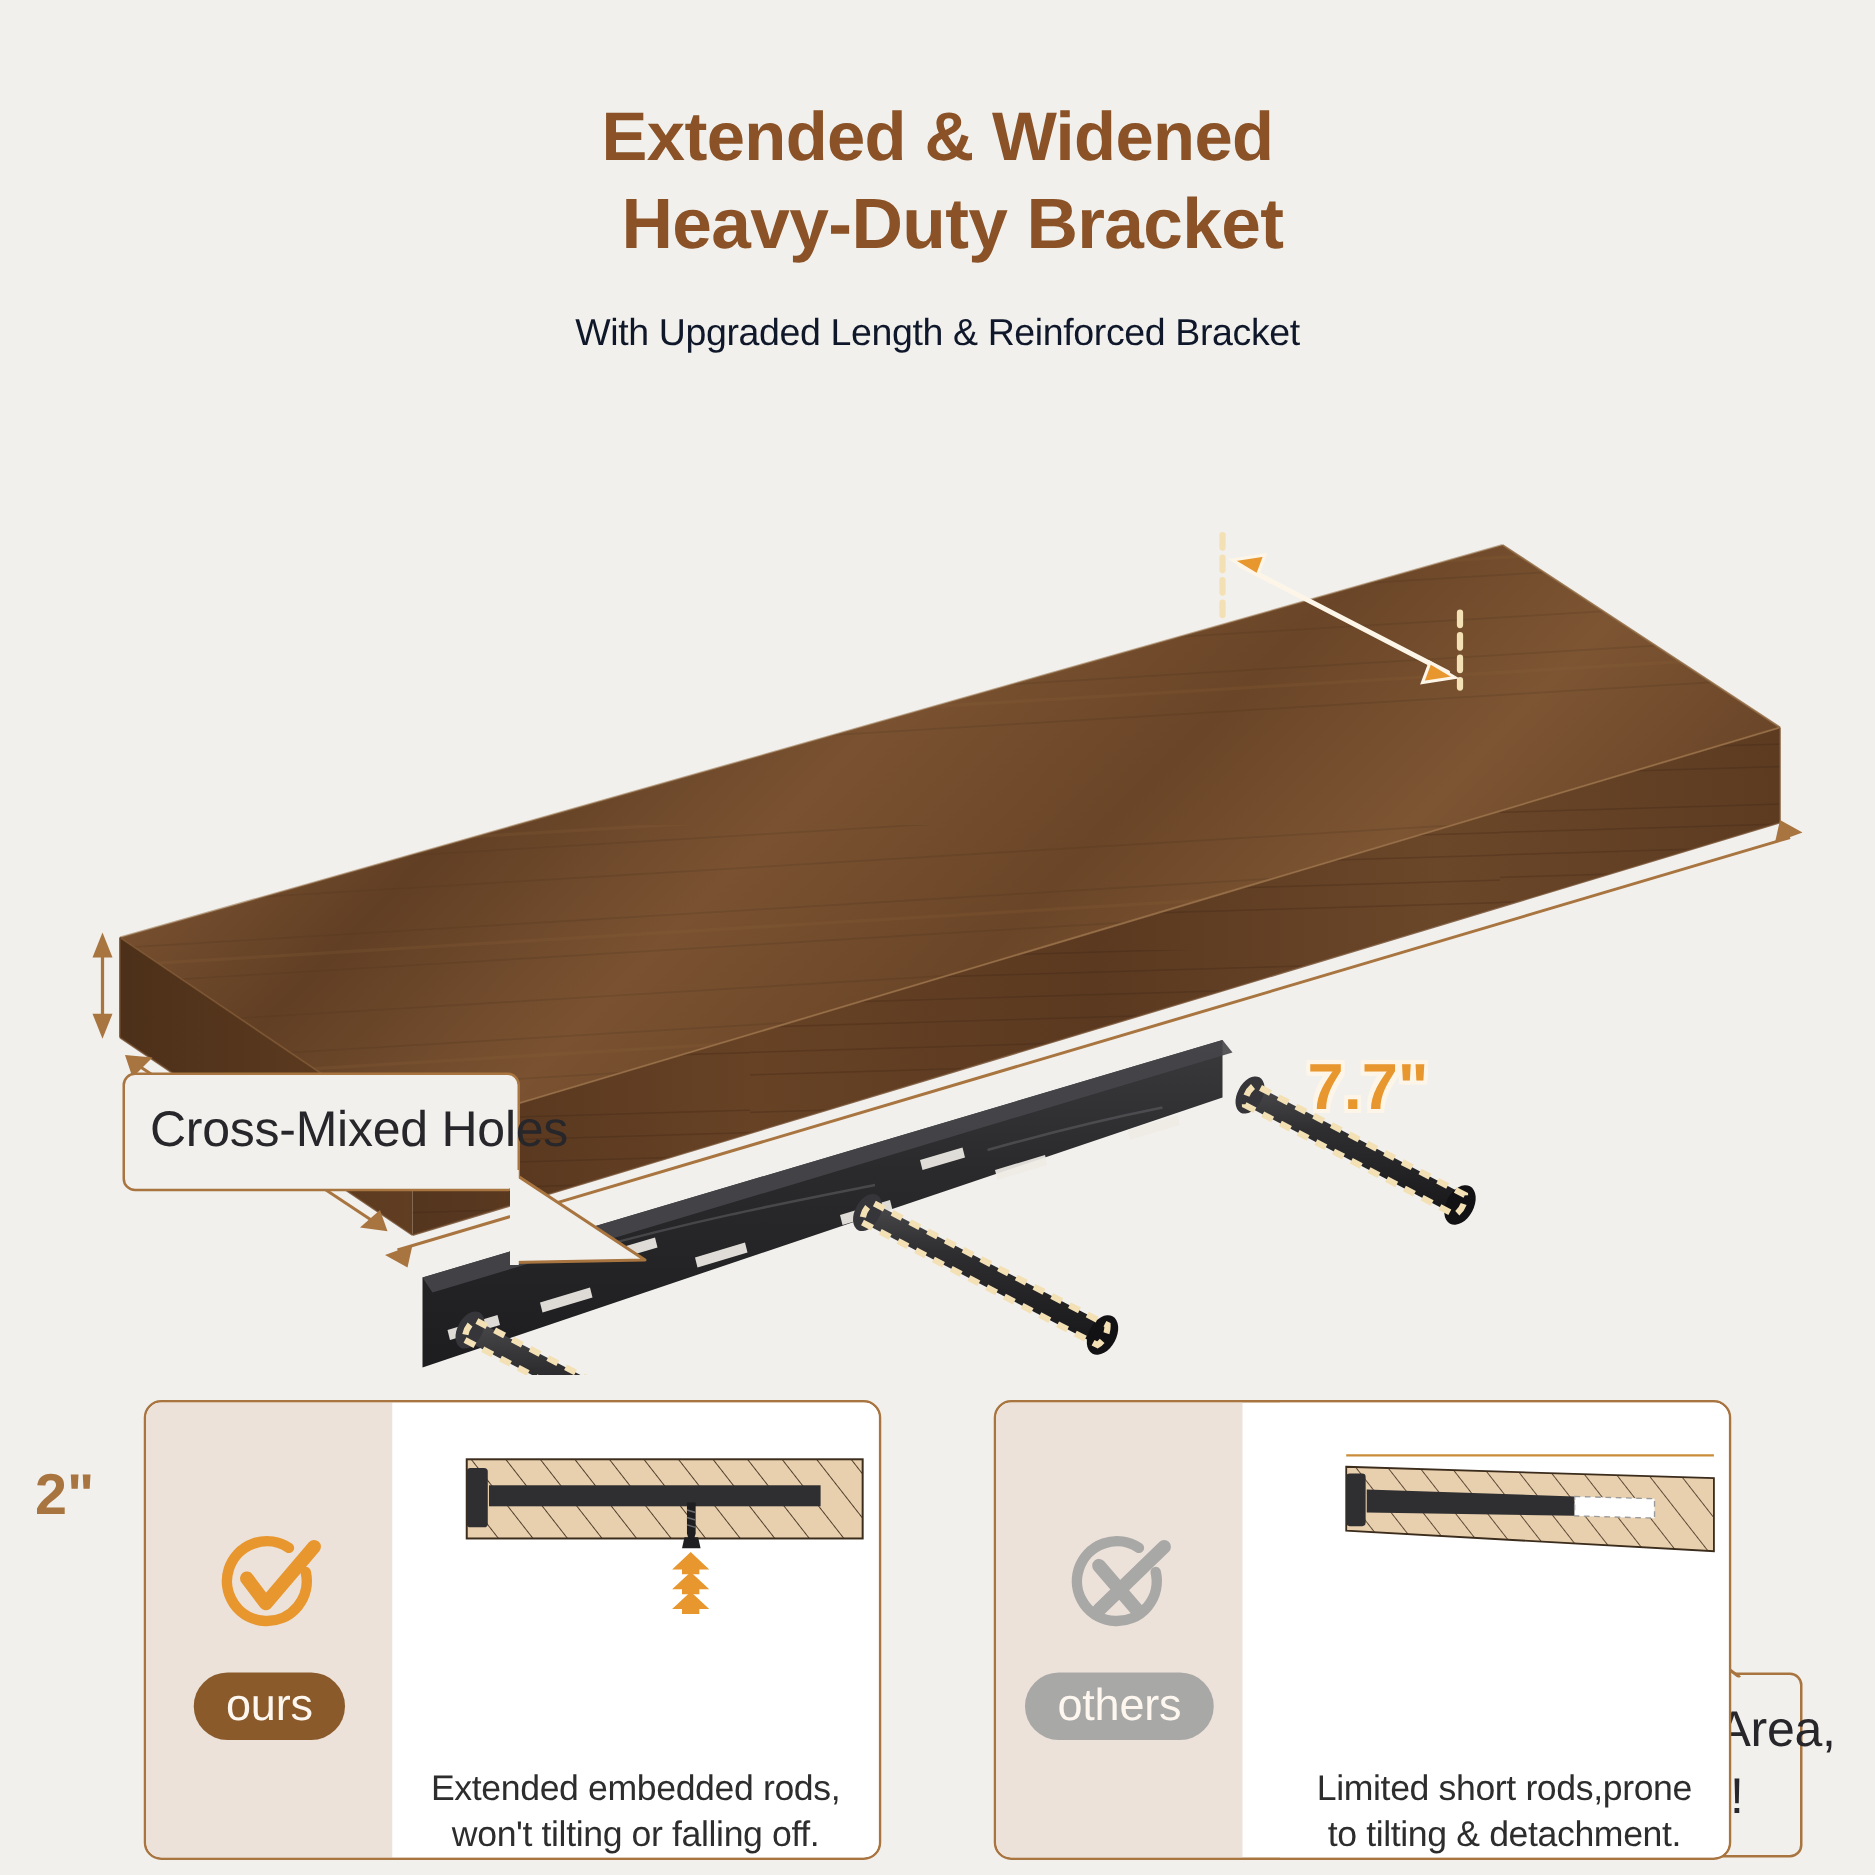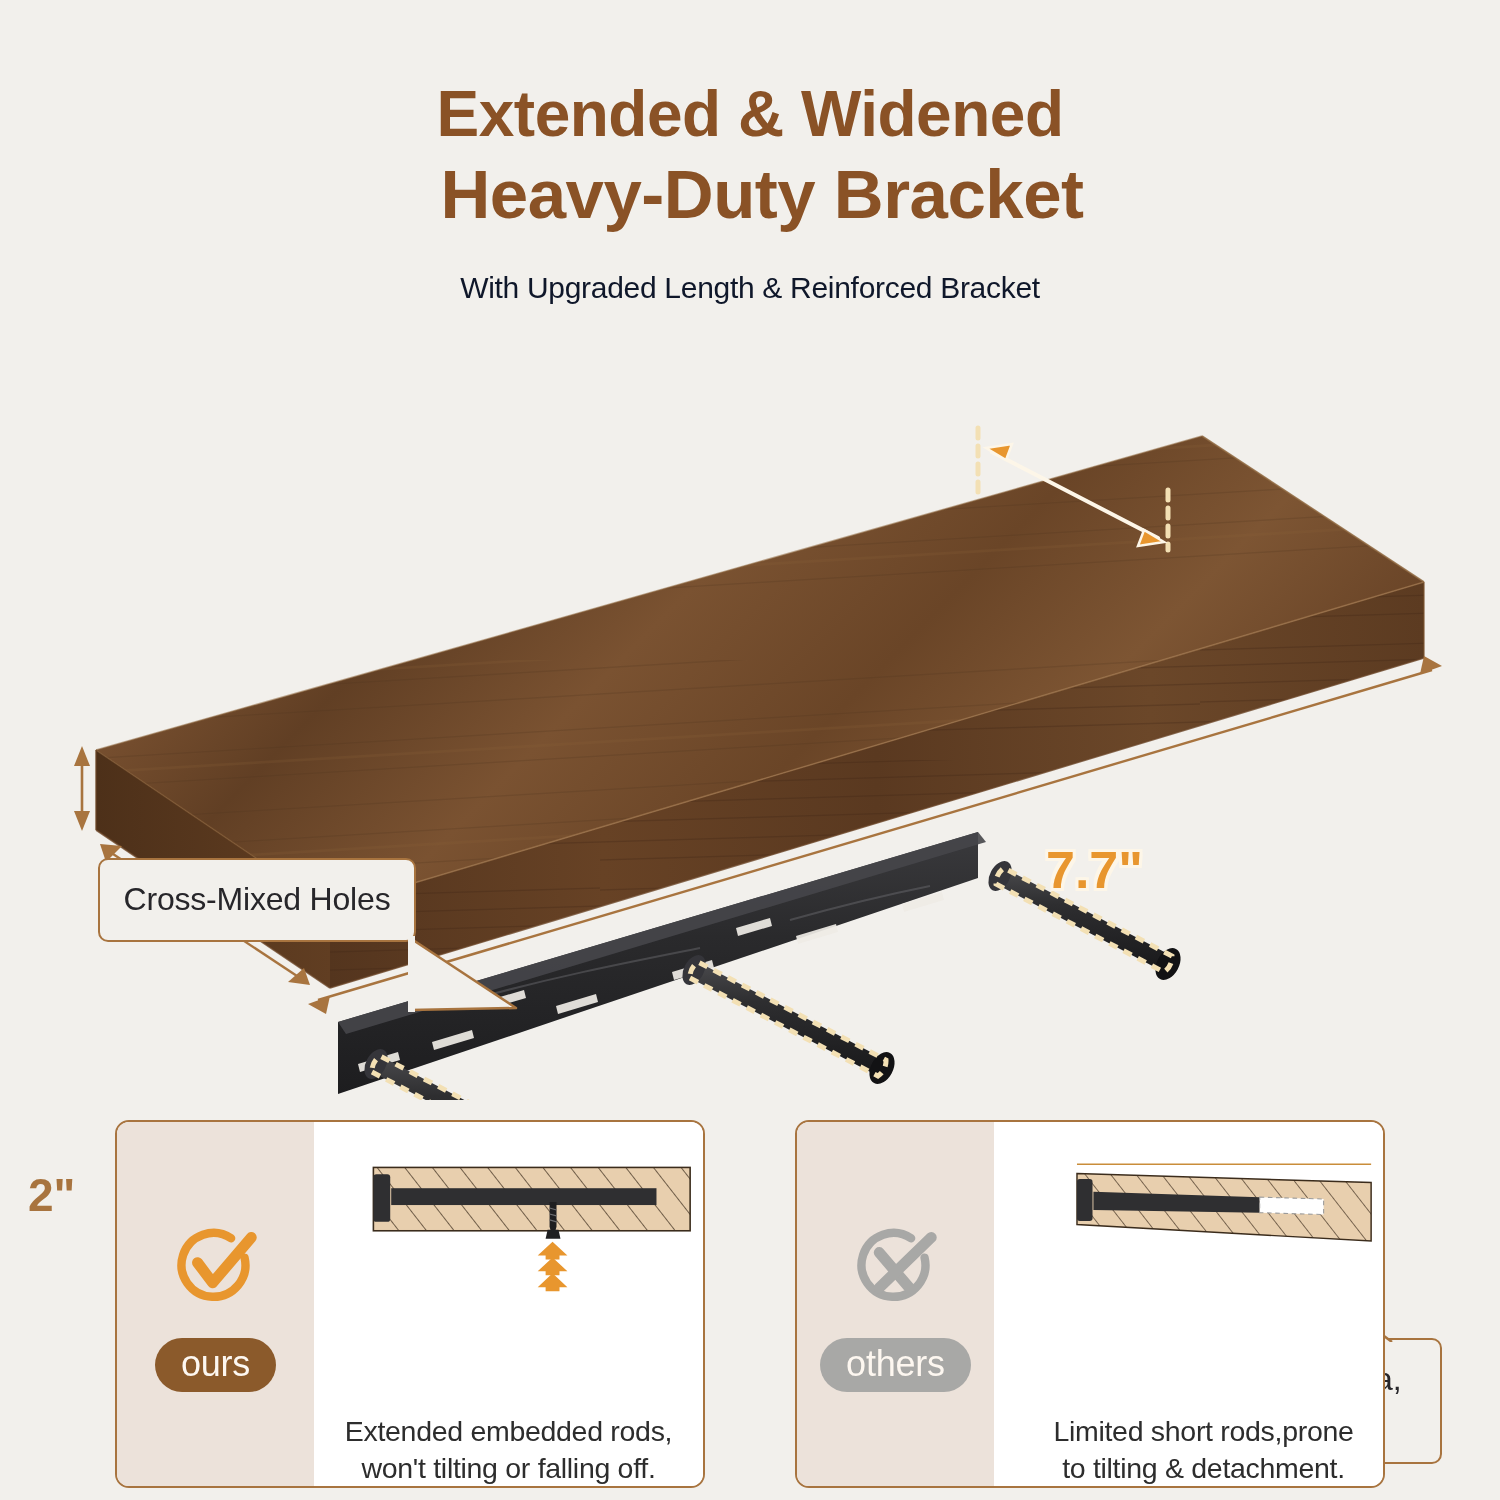--- a/index.html
+++ b/index.html
@@ -20,22 +20,22 @@
   #header {
     position: absolute; left: 0; top: 82px; width: 1500px;
     text-align: center;
   }
   .title-line {
     font-weight: bold;
     color: #8a5226;
     letter-spacing: -0.5px;
     line-height: 1.0;
   }
-  #title-1 { font-size: 64px; }
-  #title-2 { font-size: 69px; margin-top: 14px; padding-left: 24px; }
+  #title-1 { font-size: 55px; }
+  #title-2 { font-size: 57px; margin-top: 14px; padding-left: 24px; }
   #subtitle {
     margin-top: 42px;
     font-size: 30px;
     color: #0f172a;
     letter-spacing: -0.3px;
   }
 
   
   #hero { position: absolute; left: 0; top: 400px; width: 1500px; height: 700px; }
 
@@ -44,21 +44,21 @@
 
   
   .callout {
     position: absolute;
     border: 2.5px solid #a8743f;
     border-radius: 10px;
     background: #f2f0ec;
     color: #27262a;
     text-align: center;
     line-height: 1.32;
-    font-size: 32px;
+    font-size: 40px;
     letter-spacing: -0.2px;
     padding: 18px 20px 20px;
   }
   #callout-holes { left: 98px; top: 458px; width: 318px; }
   #callout-contact { left: 1022px; top: 938px; width: 420px; }
   .callout .line { display: block; white-space: nowrap; }
 
   
   .tail { position: absolute; overflow: visible; pointer-events: none; }
 

